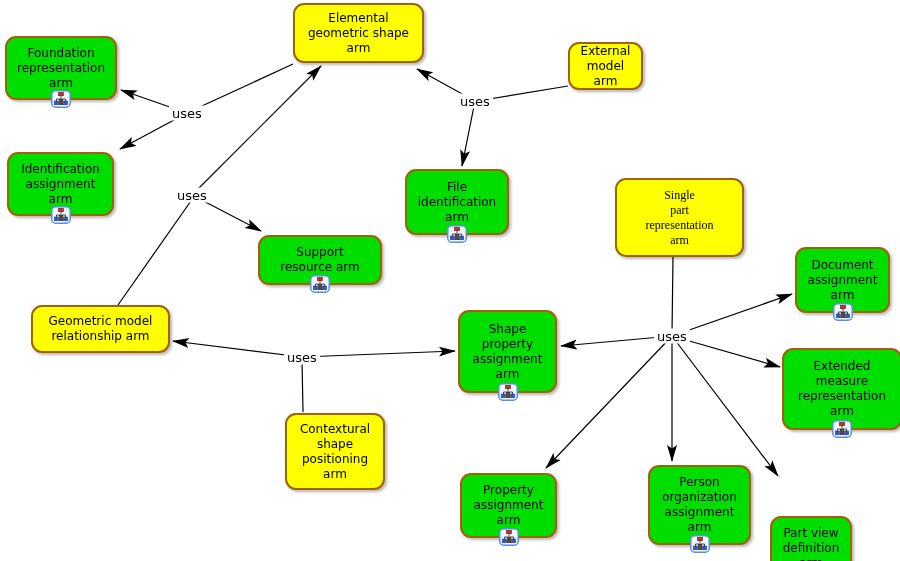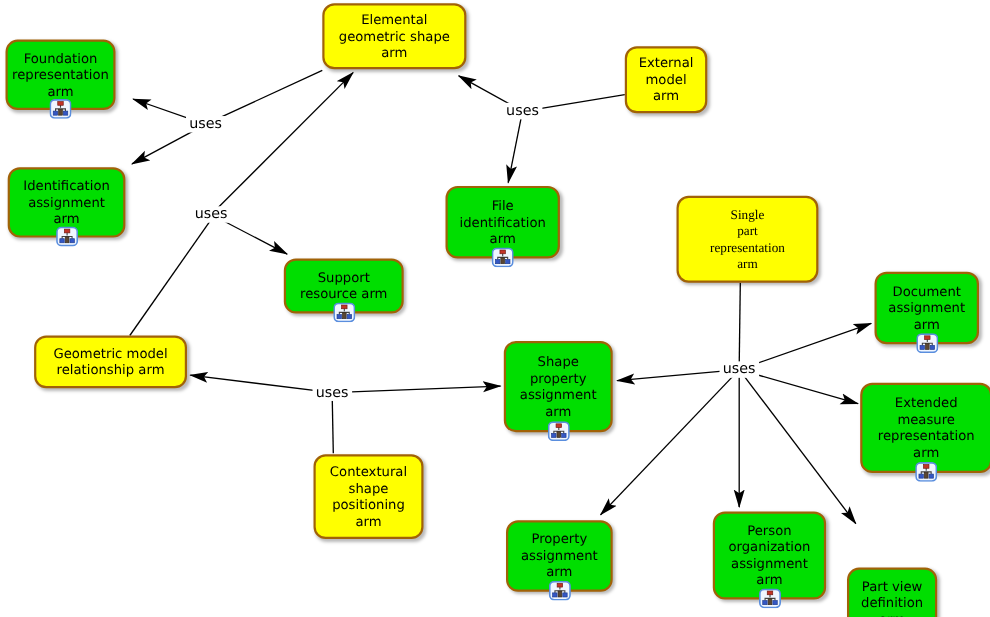--- a/index.html
+++ b/index.html
@@ -79,21 +79,21 @@
       <line x1="672" y1="336" x2="792" y2="294" marker-end="url(#arr)"></line>
       <line x1="672" y1="336" x2="780" y2="367" marker-end="url(#arr)"></line>
       <line x1="672" y1="336" x2="778" y2="476" marker-end="url(#arr)"></line>
       <line x1="672" y1="336" x2="672" y2="461" marker-end="url(#arr)"></line>
       <line x1="672" y1="336" x2="546" y2="468" marker-end="url(#arr)"></line>
       <line x1="302" y1="357" x2="173" y2="341" marker-end="url(#arr)"></line>
       <line x1="302" y1="357" x2="455" y2="351" marker-end="url(#arr)"></line>
     </g>
   </svg>
 
-  <div class="node green" style="left:5px; top:36px; width:100px; height:64px;text-align:center;">
+  <div class="node green" style="left:5px; top:36px; width:112px; height:64px;text-align:center;">
     <span class="label">Foundation
 representation
 arm</span>
     <span class="res-icon">
       <svg width="20" height="18" viewBox="0 0 20 18">
           <rect x="0.75" y="0.75" width="18.5" height="16.5" rx="4" fill="#f0f6ff" stroke="#5a8ede" stroke-width="1.5"></rect>
           <path d="M10 5 V8 M5.5 11 V9 H14.5 V11" stroke="#444444" stroke-width="1" fill="none"></path>
           <rect x="7.5" y="2.3" width="5" height="3.4" fill="#c23328" stroke="#6e1d14" stroke-width="0.6"></rect>
           <rect x="8.3" y="9.3" width="3.4" height="5.4" fill="#5a4632" stroke="#33281c" stroke-width="0.6"></rect>
           <rect x="3.4" y="11" width="4" height="3.7" fill="#3457c4" stroke="#1d3a8c" stroke-width="0.6"></rect>
@@ -117,21 +117,21 @@
         </svg>
     </span>
   </div>
 
   <div class="node yellow" style="left:293px; top:3px; width:131px; height:60px;">
     <span class="label">Elemental
 geometric shape
 arm</span>
   </div>
 
-  <div class="node yellow" style="left:568px; top:42px; width:75px; height:61px;">
+  <div class="node yellow" style="left:568px; top:42px; width:75px; height:48px;">
     <span class="label">External
 model
 arm</span>
   </div>
 
   <div class="node green" style="left:405px; top:169px; width:104px; height:66px;">
     <span class="label">File
 identification
 arm</span>
     <span class="res-icon">
@@ -139,21 +139,21 @@
           <rect x="0.75" y="0.75" width="18.5" height="16.5" rx="4" fill="#f0f6ff" stroke="#5a8ede" stroke-width="1.5"></rect>
           <path d="M10 5 V8 M5.5 11 V9 H14.5 V11" stroke="#444444" stroke-width="1" fill="none"></path>
           <rect x="7.5" y="2.3" width="5" height="3.4" fill="#c23328" stroke="#6e1d14" stroke-width="0.6"></rect>
           <rect x="8.3" y="9.3" width="3.4" height="5.4" fill="#5a4632" stroke="#33281c" stroke-width="0.6"></rect>
           <rect x="3.4" y="11" width="4" height="3.7" fill="#3457c4" stroke="#1d3a8c" stroke-width="0.6"></rect>
           <rect x="12.6" y="11" width="4" height="3.7" fill="#3457c4" stroke="#1d3a8c" stroke-width="0.6"></rect>
         </svg>
     </span>
   </div>
 
-  <div class="node green" style="left:258px; top:235px; width:109px; height:50px;">
+  <div class="node green" style="left:258px; top:235px; width:124px; height:50px;">
     <span class="label">Support
 resource arm</span>
     <span class="res-icon">
       <svg width="20" height="18" viewBox="0 0 20 18">
           <rect x="0.75" y="0.75" width="18.5" height="16.5" rx="4" fill="#f0f6ff" stroke="#5a8ede" stroke-width="1.5"></rect>
           <path d="M10 5 V8 M5.5 11 V9 H14.5 V11" stroke="#444444" stroke-width="1" fill="none"></path>
           <rect x="7.5" y="2.3" width="5" height="3.4" fill="#c23328" stroke="#6e1d14" stroke-width="0.6"></rect>
           <rect x="8.3" y="9.3" width="3.4" height="5.4" fill="#5a4632" stroke="#33281c" stroke-width="0.6"></rect>
           <rect x="3.4" y="11" width="4" height="3.7" fill="#3457c4" stroke="#1d3a8c" stroke-width="0.6"></rect>
           <rect x="12.6" y="11" width="4" height="3.7" fill="#3457c4" stroke="#1d3a8c" stroke-width="0.6"></rect>

